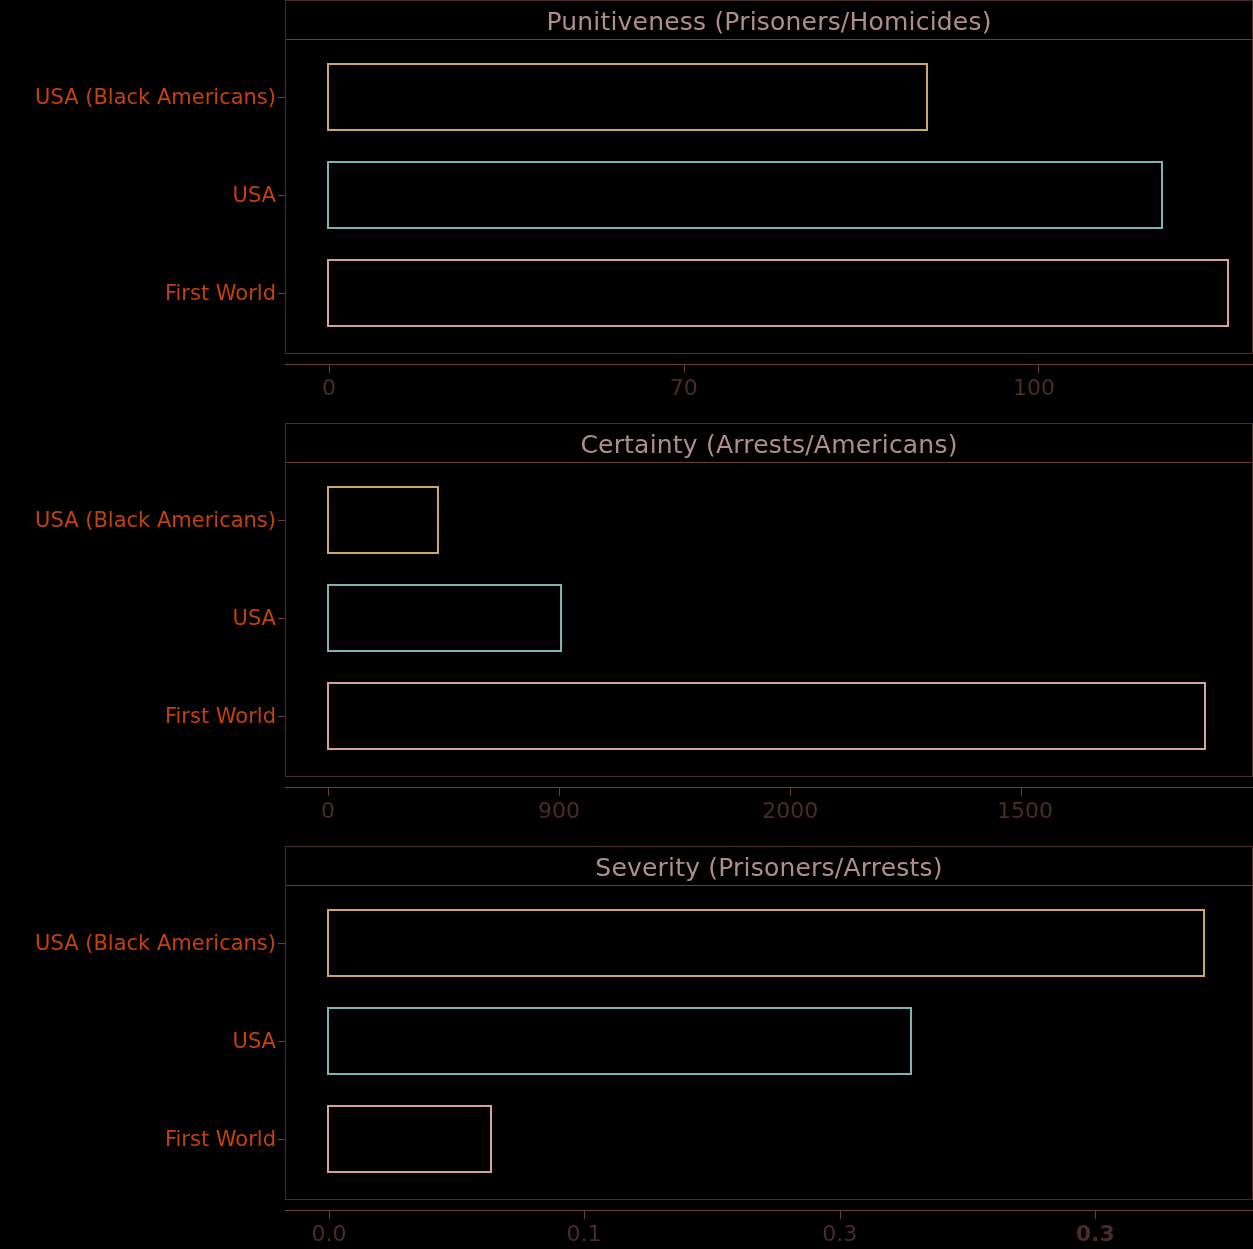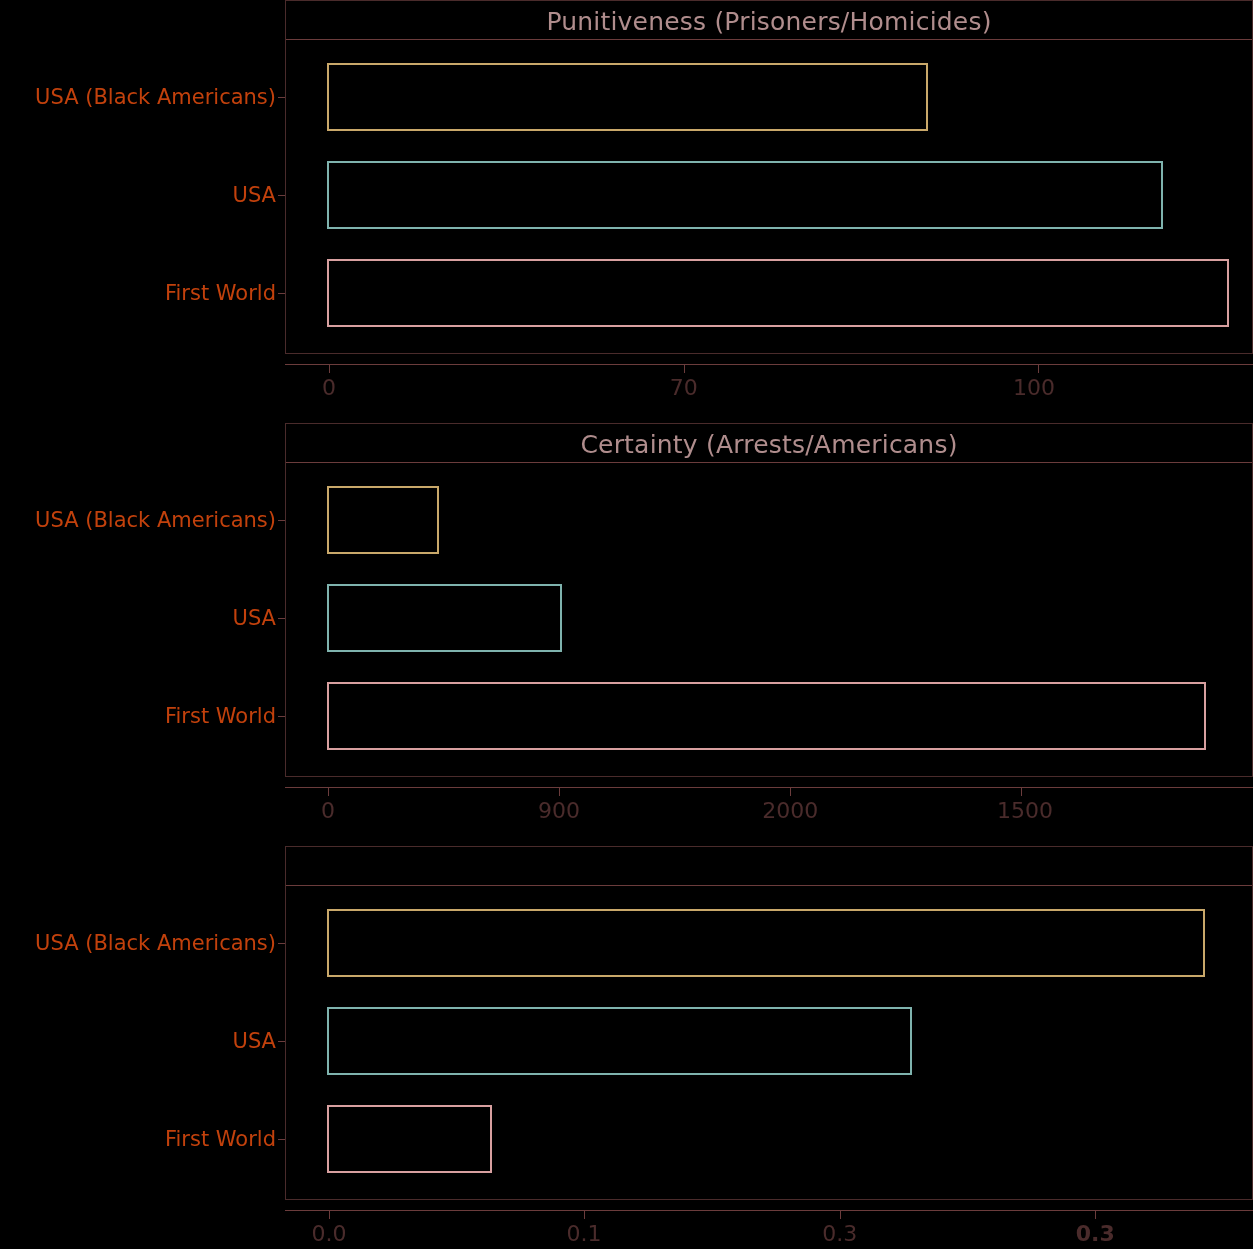--- a/index.html
+++ b/index.html
@@ -185,20 +185,21 @@
     <div class="xtick-mark" id="p2t1m" style="left: 273.944px;"></div>
     <div class="xtick-label" id="p2t1" style="left: 273.944px;">900</div>
     <div class="xtick-mark" id="p2t2m" style="left: 505.296px;"></div>
     <div class="xtick-label" id="p2t2" style="left: 505.296px;">2000</div>
     <div class="xtick-mark" id="p2t3m" style="left: 735.68px;"></div>
     <div class="xtick-label" id="p2t3" style="left: 708px; margin-left: 32px;">1500</div>
   </div>
 
   <div class="panel" style="top:846px;">
     <div class="panel-strip">
+      <div class="panel-title">Severity (Prisoners/Arrests)</div>
       <div class="strip-rule"></div>
     </div>
     <div class="plot-area" style="height:314px;">
       <div class="bar" style="left: 41px; top: 23px; height: 68px; width: 877.976px; border-color: rgb(201, 168, 106);" id="p3b0"></div>
       <div class="bar" style="left: 41px; top: 121px; height: 68px; width: 584.672px; border-color: rgb(127, 179, 174);" id="p3b1"></div>
       <div class="bar" style="left: 41px; top: 219px; height: 68px; width: 164.56px; border-color: rgb(216, 160, 160);" id="p3b2"></div>
 
       <div class="ytick-wrap" style="top:57px; left:-285px;">
         <span class="ytick-label">USA (Black Americans)</span>
       </div>

